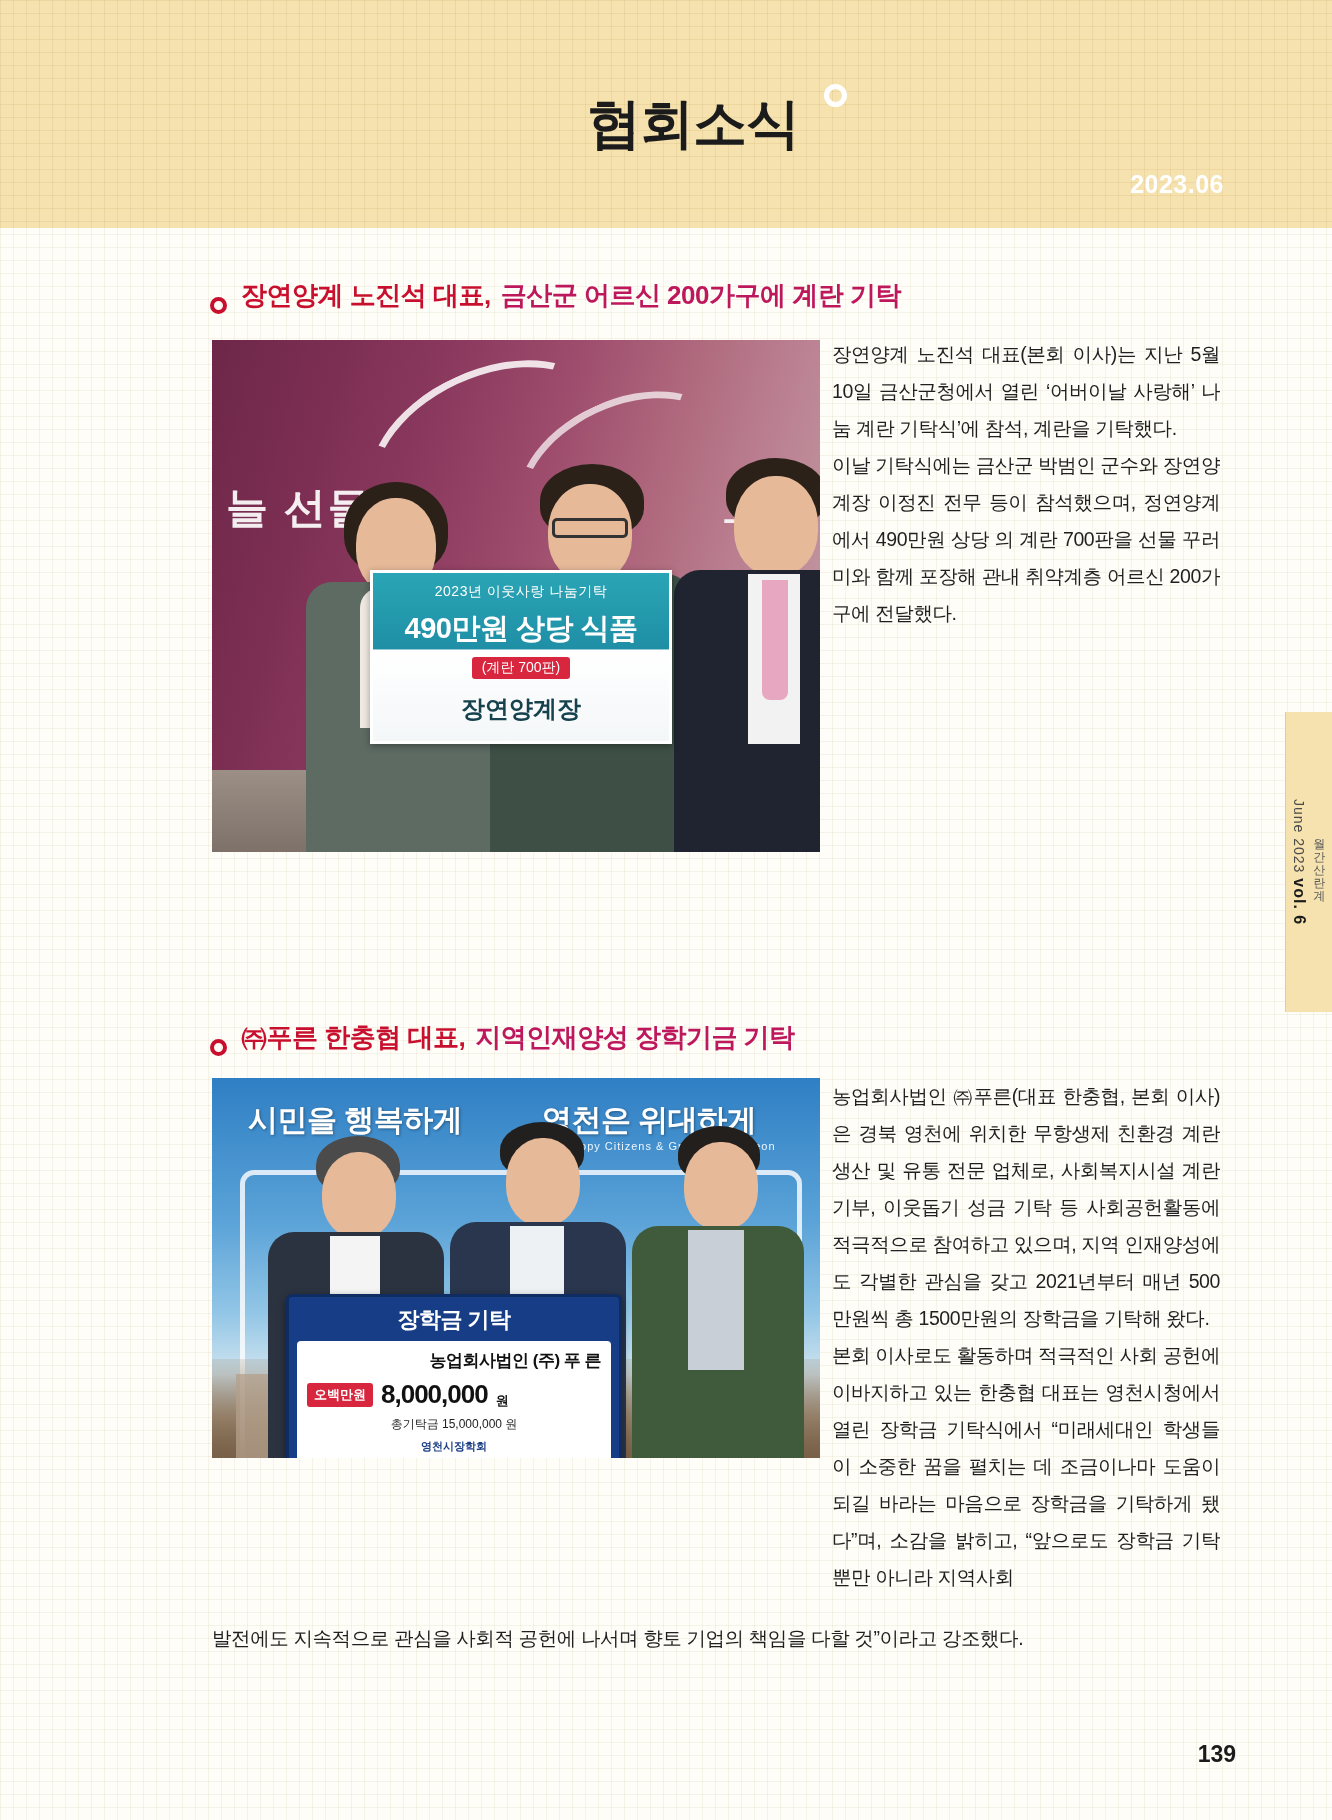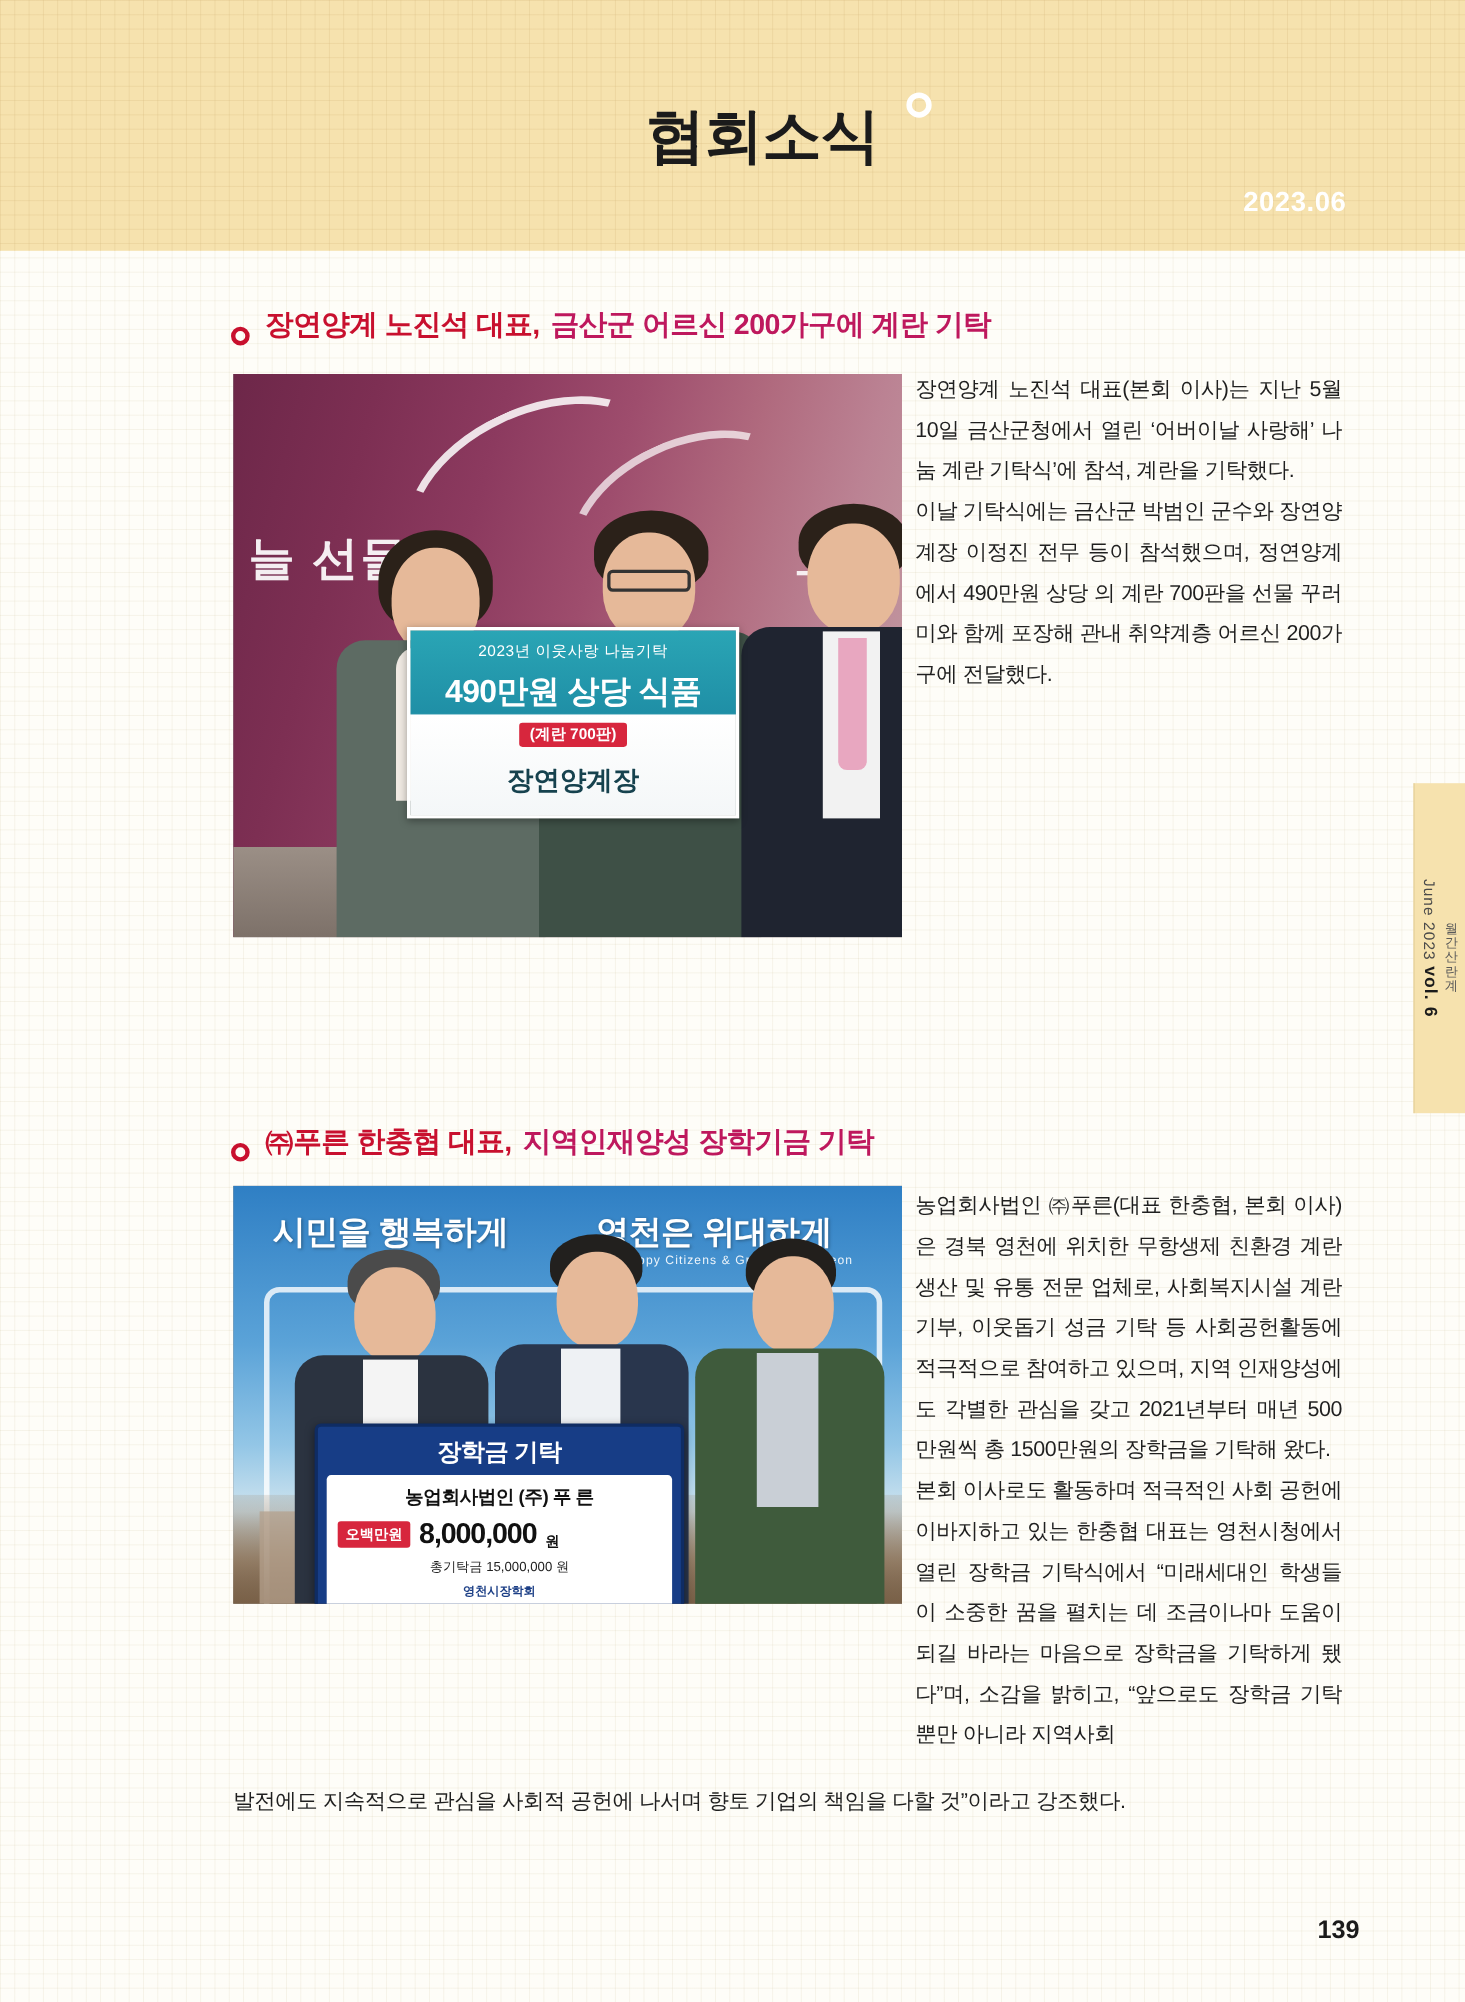--- a/index.html
+++ b/index.html
@@ -215,21 +215,21 @@
     background: linear-gradient(to bottom,#2aa5b5 0%,#1f8fa6 45%,#ffffff 46%,#f4f7f8 100%);
     border: 3px solid #ffffff;
     box-shadow: 0 2px 7px rgba(0,0,0,0.35);
     display: flex;
     flex-direction: column;
     align-items: center;
     color: #fff;
   }
   .pl-line1 { font-size: 14px; margin-top: 10px; letter-spacing: 0.5px; }
   .pl-line2 { font-size: 29px; font-weight: bold; margin-top: 8px; letter-spacing: -0.5px;}
-  .pl-line3 { font-size: 14px; background:#d7263d; padding: 2px 10px; border-radius: 3px; margin-top: 8px; font-weight: bold;}
+  .pl-line3 { font-size: 14px; background:#d7263d; padding: 2px 10px; border-radius: 3px; margin-top: 8px;}
   .pl-line4 { font-size: 24px; font-weight: bold; color: #16424e; margin-top: 14px; }
 
   
   .p2-sky {
     position:absolute; left:0; top:0; width:100%; height:100%;
     background: linear-gradient(to bottom,#2f7fc4 0%,#5ba3d8 38%,#93c6e6 62%,#cfe4ef 78%,#b9a893 90%,#8d7a66 100%);
   }
   .p2-title {
     position:absolute;
     color:#ffffff;
@@ -267,21 +267,21 @@
     padding:8px 0 6px;
     letter-spacing:-0.5px;
   }
   .cq-body {
     background:#ffffff;
     margin:0 8px 8px;
     border-radius:4px;
     padding:8px 10px;
     color:#111;
   }
-  .cq-l1 { font-size:17px; font-weight:bold; text-align:center; letter-spacing:-0.5px;}
+  .cq-l1 { font-size:17px; font-weight:bold; text-align:right; letter-spacing:-0.5px;}
   .cq-l2 { display:flex; align-items:center; gap:8px; margin-top:7px; }
   .cq-badge { background:#d7263d; color:#fff; font-size:13px; font-weight:bold; padding:3px 7px; border-radius:3px; }
   .cq-amount { font-size:26px; font-weight:bold; letter-spacing:-1px; }
   .cq-won { font-size:13px; font-weight:bold; align-self:flex-end; }
   .cq-l3 { font-size:12px; margin-top:6px; text-align:center; color:#222; }
   .cq-l4 { font-size:11px; margin-top:6px; text-align:center; color:#1c3f86; font-weight:bold;}
 
   .page-number {
     position: absolute;
     right: 96px;

